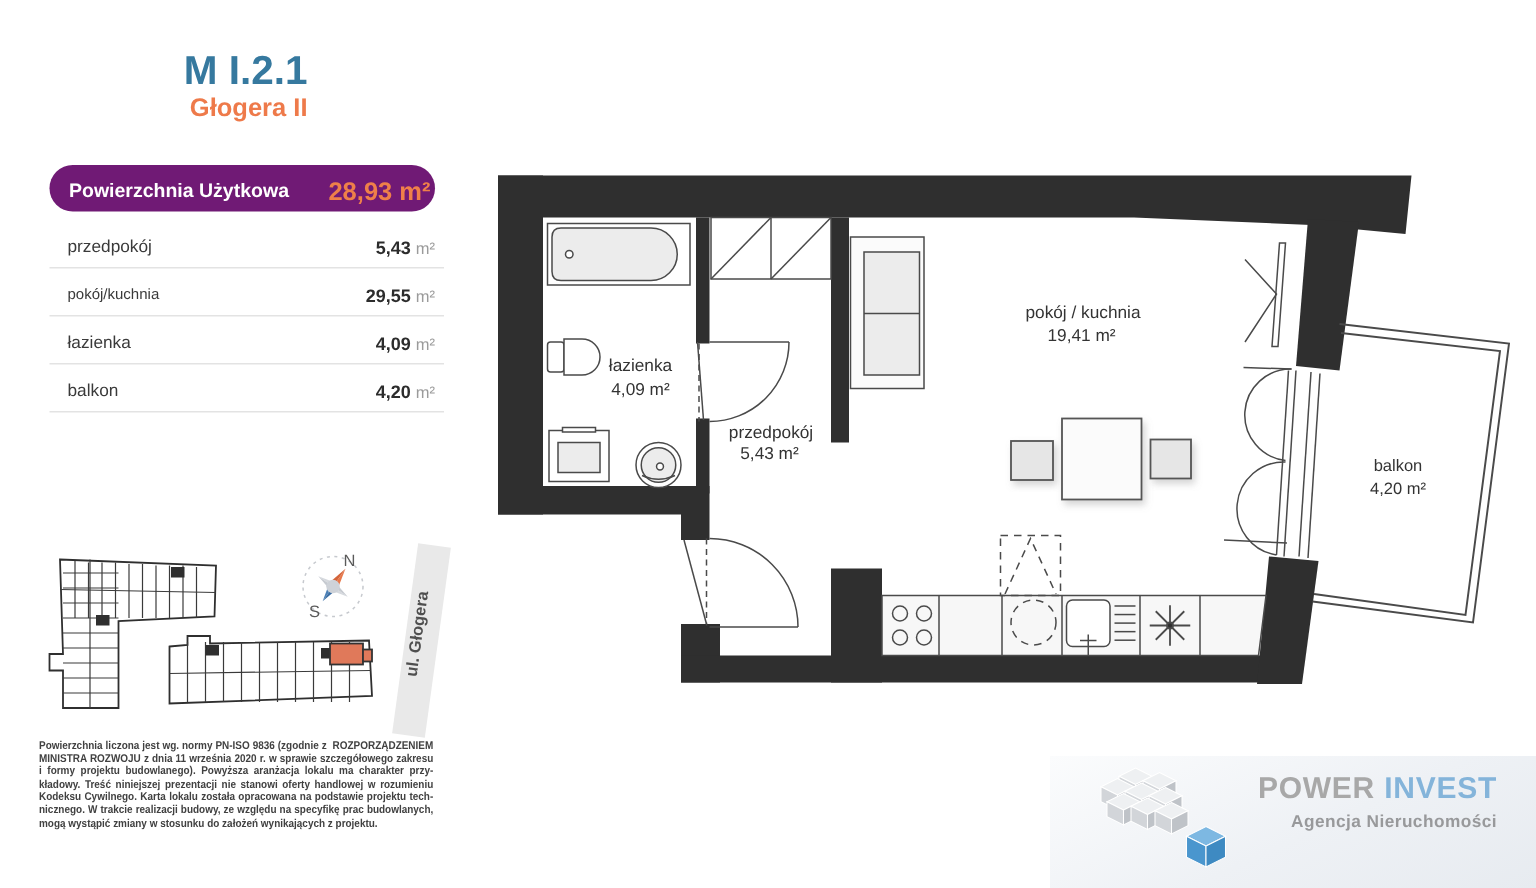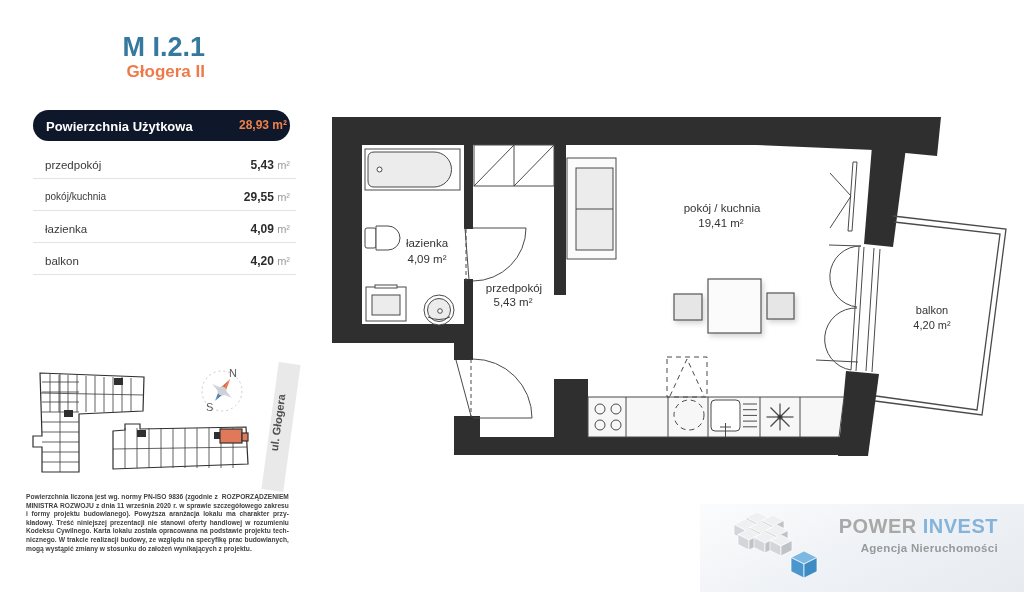--- a/index.html
+++ b/index.html
@@ -9,23 +9,23 @@
 </style>
 </head>
 <body>
 
 <div class="abs" style="left:700px;top:504px;width:324px;height:88px;background:linear-gradient(155deg,#fbfcfd 0%,#eef1f5 55%,#e7ebf0 100%);"></div>
 
 <div class="abs" style="left:60px;top:32px;width:145px;text-align:right;font-size:27px;font-weight:bold;color:#36799f;letter-spacing:0px;">M I.2.1</div>
 
 <div class="abs" style="left:60px;top:62px;width:145px;text-align:right;font-size:17px;font-weight:bold;color:#ee7a4a;">Głogera II</div>
 
-<div class="abs" style="left:33px;top:110px;width:257px;height:31px;background:#0f172a;border-radius:16px;">
+<div class="abs" style="left:33px;top:110px;width:257px;height:31px;background:#701a75;border-radius:16px;">
   <div class="abs" style="left:13px;top:9px;font-size:13px;font-weight:bold;color:#ffffff;">Powierzchnia Użytkowa</div>
-  <div class="abs" style="right:3px;top:8px;font-size:12px;font-weight:bold;color:#ef8049;">28,93 m²</div>
+  <div class="abs" style="right:3px;top:8px;font-size:17px;font-weight:bold;color:#ef8049;">28,93 m²</div>
 </div>
 
 <div class="abs" style="left:33px;top:141px;width:263px;">
 
   <div style="position:relative;height:37px;border-bottom:1px solid #e3e3e3;">
     <div class="abs" style="left:12px;top:18px;font-size:11.5px;color:#3a3a3a;">przedpokój</div>
     <div class="abs" style="right:6px;top:17px;font-size:12px;color:#2c2c2c;"><b>5,43</b> <span style="color:#9b9b9b;font-size:11px;">m²</span></div>
   </div>
 
   <div style="position:relative;height:31px;border-bottom:1px solid #e3e3e3;">

